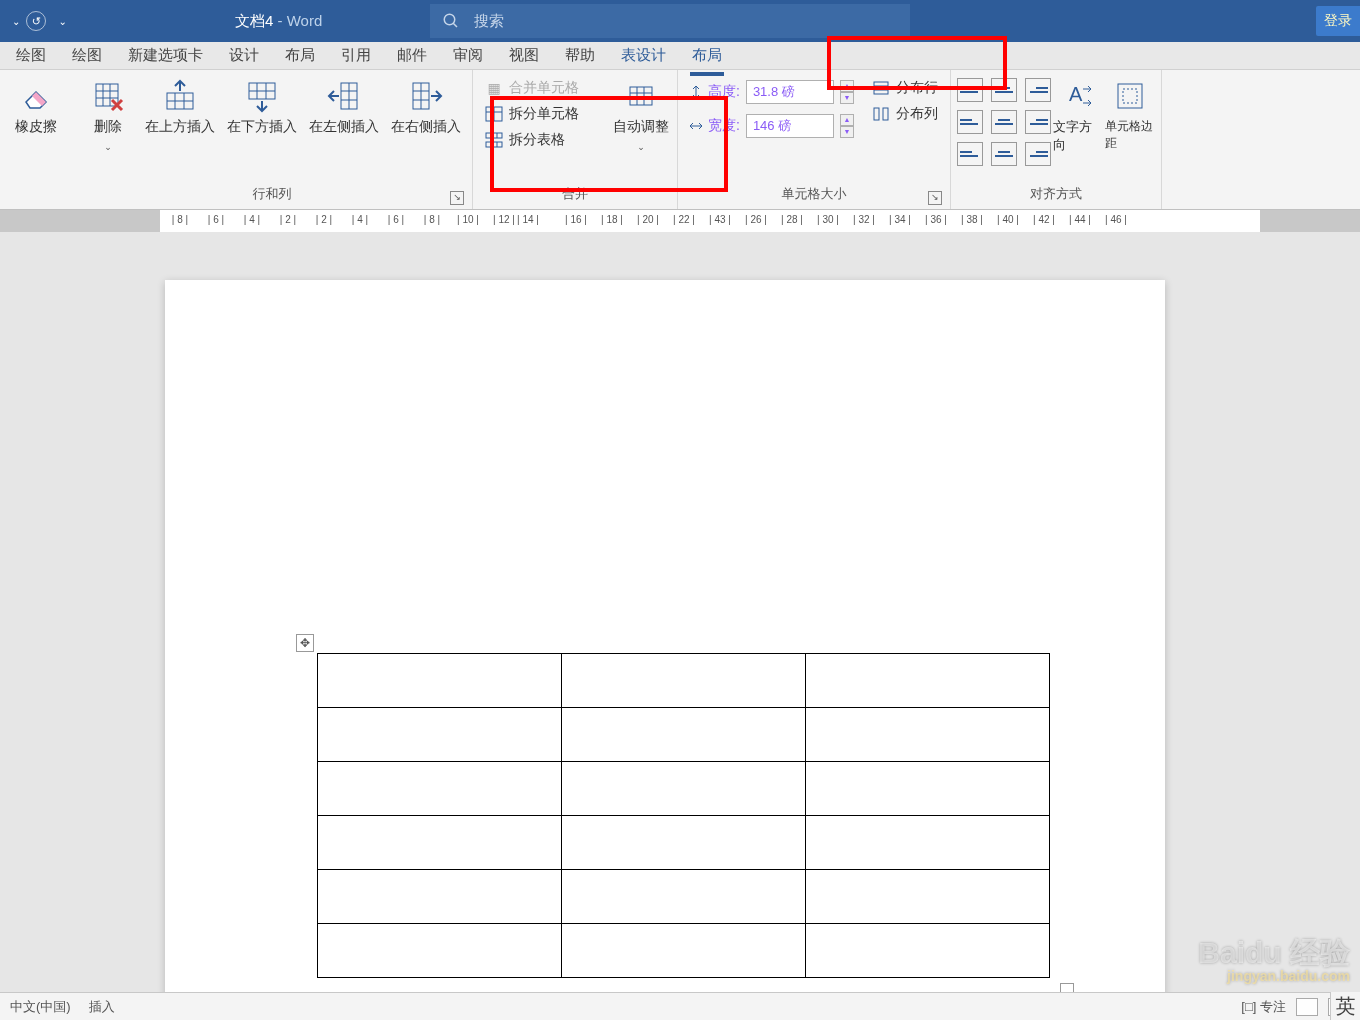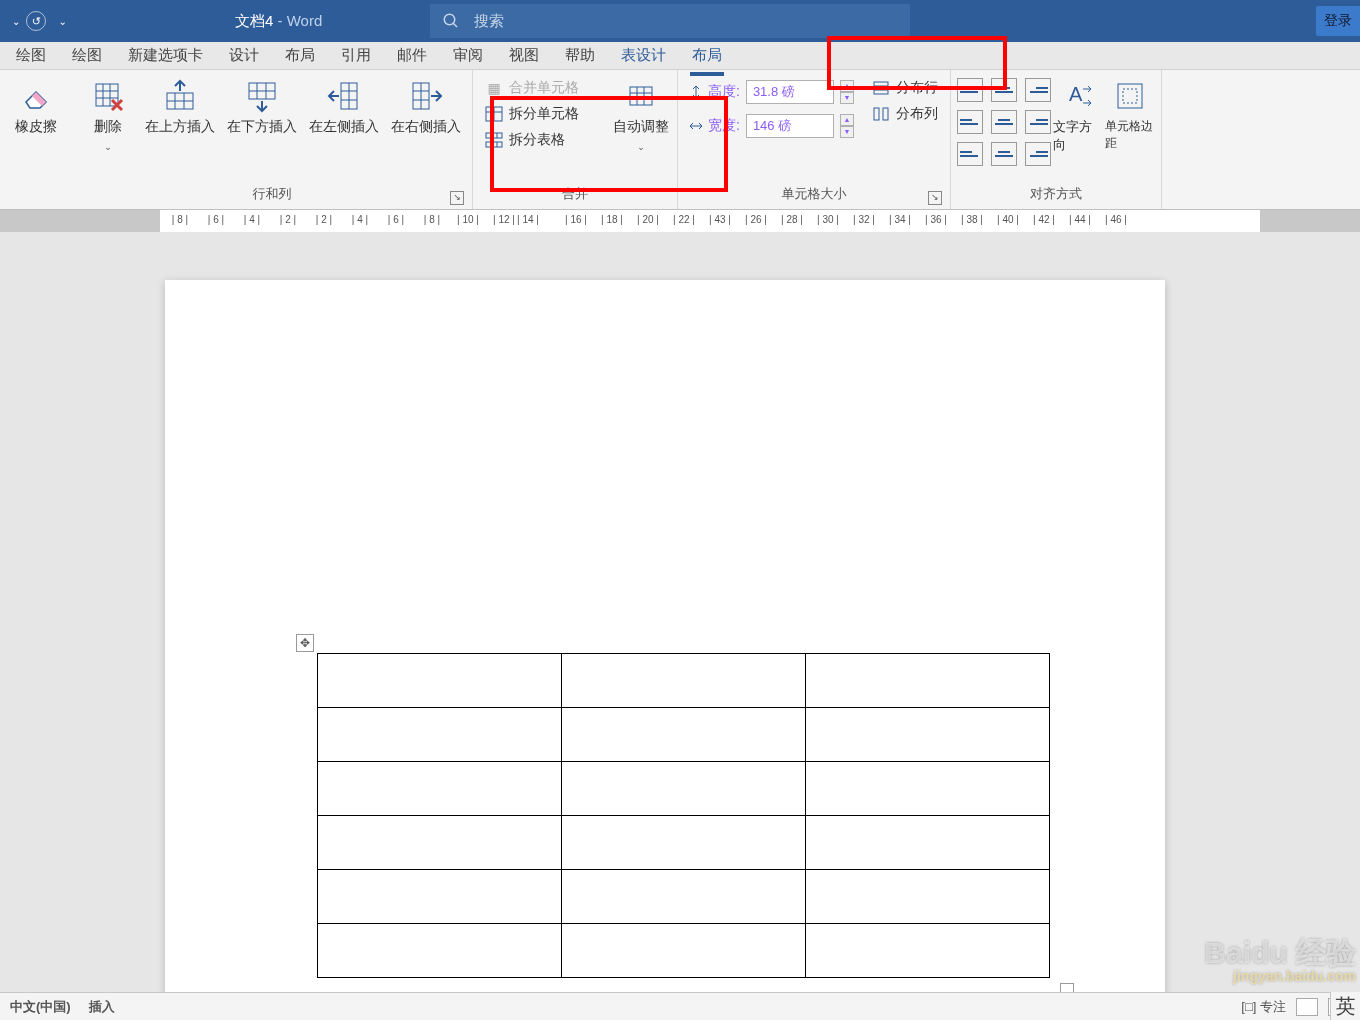--- a/index.html
+++ b/index.html
@@ -16,21 +16,21 @@
 .title-center { position: absolute; left: 50%; transform: translateX(-50%); font-size: 15px; left: 235px; transform: none; }
 .title-suffix { color: #bdd2ea; }
 .searchbox {
   position: absolute; left: 430px; width: 480px; height: 34px;
   background: #3c6aa5; display: flex; align-items: center; padding: 0 12px;
   color: #c5d5e9; font-size: 15px;
 }
 .search-icon-svg { margin-right: 14px; }
 .login-btn {
   position: absolute; right: 0; top: 6px; height: 30px;
-  background: #3c7bcc; color: #0f172a; padding: 0 8px;
+  background: #3c7bcc; color: #fef9c3; padding: 0 8px;
   display: flex; align-items: center; font-size: 14px; border-radius: 2px 0 0 2px;
 }
 
 .ribbon-tabs {
   height: 28px; background: #e8e8e8; display: flex; align-items: center;
   padding: 0 4px; gap: 2px; border-bottom: 1px solid #d0d0d0;
 }
 .tab {
   padding: 10px 12px; font-size: 15px; color: #444; cursor: pointer;
   position: relative;
@@ -114,26 +114,26 @@
   position: absolute; left: 1060px; top: 735px; width: 14px; height: 14px;
   border: 1px solid #999; background: #fff;
 }
 
 .statusbar {
   position: absolute; bottom: 0; left: 0; right: 0; height: 28px;
   background: #f4f4f4; border-top: 1px solid #c8c8c8;
   display: flex; align-items: center; font-size: 13px; color: #555;
   padding: 0 10px; justify-content: space-between;
 }
-.status-left { display: flex; gap: 18px; font-weight: bold; }
+.status-left { display: flex; gap: 18px; }
 .status-right { display: flex; gap: 10px; align-items: center; }
 .view-btn { width: 22px; height: 18px; border: 1px solid #aaa; background: #fefefe; }
 
 .watermark {
-  position: absolute; right: 4px; bottom: 36px; color: rgba(255,255,255,0.5);
+  position: absolute; right: 10px; bottom: 36px; color: rgba(255,255,255,0.5);
   font-size: 30px; font-weight: bold; font-family: Arial; text-shadow: 0 0 3px rgba(0,0,0,0.3);
   pointer-events: none; line-height: 1.1; text-align: right;
 }
 .watermark .sub { font-size: 14px; color: rgba(255,230,150,0.6); }
 .ime-badge {
   position: absolute; right: 0; bottom: 0; width: 30px; height: 28px;
   background: #f4f4f4; color: #444; font-size: 20px; text-align: center; line-height: 28px;
   border-left: 1px solid #c8c8c8;
 }
 </style>

